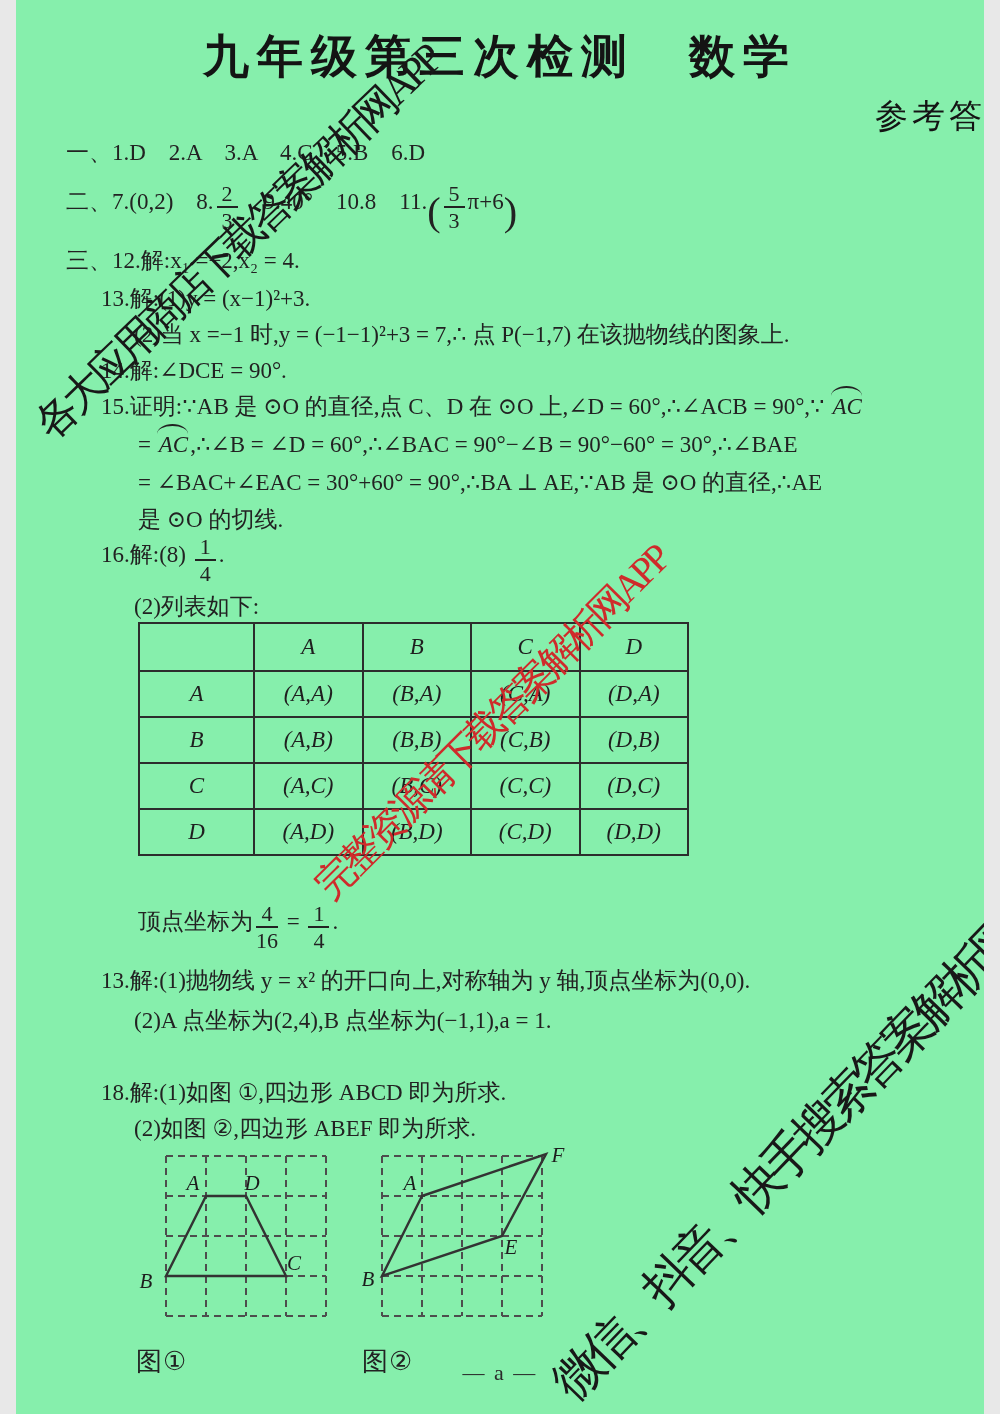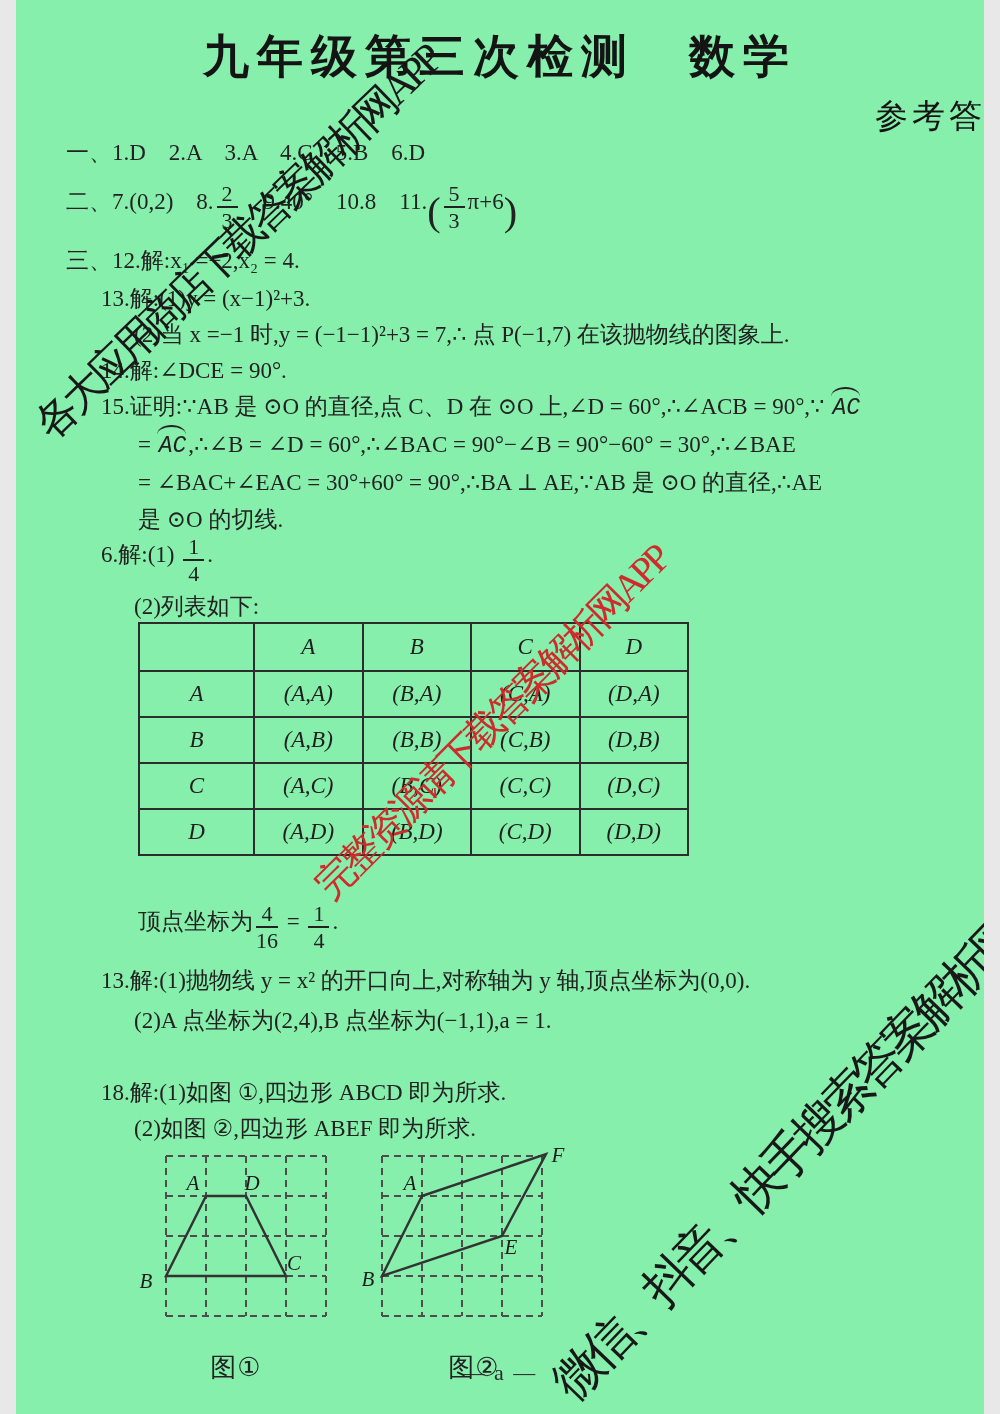--- a/index.html
+++ b/index.html
@@ -20,39 +20,39 @@
   .ln{
     position:absolute;white-space:nowrap;font-size:23px;line-height:30px;color:#222;
   }
   .frac{
     display:inline-block;vertical-align:-0.85em;text-align:center;
     line-height:1.05;margin:0 3px;font-size:22px;
   }
   .frac .num{display:block;border-bottom:2px solid #222;padding:0 5px 1px 5px;}
   .frac .den{display:block;padding-top:1px;}
   .bigp{font-size:175%;vertical-align:-0.38em;font-weight:400;}
-  .arc{font-style:italic;position:relative;display:inline-block;padding:0 2px;font-family:Liberation Mono, monospace;}
+  .arc{font-style:italic;position:relative;display:inline-block;padding:0 2px;}
   .arc::before{
     content:"";position:absolute;left:0;right:2px;top:-6px;height:8px;
     border-top:2.5px solid #222;border-radius:50% 50% 0 0 / 100% 100% 0 0;
   }
   table.grid{
     position:absolute;left:122px;top:622px;border-collapse:collapse;
     table-layout:fixed;width:549px;
   }
   table.grid th,table.grid td{
     border:2.5px solid #2d2d2d;text-align:center;vertical-align:middle;
     font-size:23px;font-style:italic;font-weight:400;padding:0;
   }
   table.grid tr{height:46px;}
   table.grid tr.hdr{height:48px;}
   table.grid col.c0{width:115px;}
   table.grid col.cx{width:108.5px;}
   .figure{position:absolute;}
-  .figure .cap{text-align:center;font-size:26px;color:#222;margin-top:20px;letter-spacing:1px;}
+  .figure .cap{text-align:left;font-size:26px;color:#222;margin-top:14px;letter-spacing:1px;}
   .figure svg text{font-family:"Liberation Serif","DejaVu Serif",serif;font-style:italic;font-size:21px;fill:#1d1d1d;}
   .footer{position:absolute;top:1360px;left:0;width:100%;text-align:center;font-size:22px;color:#2a2a2a;letter-spacing:2px;}
   .wm{
     position:absolute;white-space:nowrap;transform-origin:0 50%;
     pointer-events:none;line-height:1;font-weight:400;z-index:6;
     font-family:"Liberation Serif","DejaVu Serif",serif;
   }
   .wm1{left:26px;top:410px;font-size:42px;letter-spacing:-5px;transform:rotate(-44deg);color:#181818;}
   .wm2{left:306px;top:872px;font-size:39px;letter-spacing:-4px;transform:rotate(-45deg);}
   .wm3{left:546px;top:1366px;font-size:49px;letter-spacing:-6px;transform:rotate(-46deg);color:#181818;}
@@ -79,21 +79,21 @@
   <div class="ln" style="top:392px;left:85px">
     <span>15.证明:∵AB 是 ⊙O 的直径,点 C、D 在 ⊙O 上,∠D = 60°,∴∠ACB = 90°,∵</span> <span class="arc">AC</span>
   </div>
   <div class="ln" style="top:430px;left:122px">
     <span>= </span><span class="arc">AC</span><span>,∴∠B = ∠D = 60°,∴∠BAC = 90°−∠B = 90°−60° = 30°,∴∠BAE</span>
   </div>
   <div class="ln" style="top:468px;left:122px">= ∠BAC+∠EAC = 30°+60° = 90°,∴BA ⊥ AE,∵AB 是 ⊙O 的直径,∴AE</div>
   <div class="ln" style="top:505px;left:122px">是 ⊙O 的切线.</div>
 
   <div class="ln" style="top:535px;left:85px">
-    <span>6.解:(1)</span> <span class="frac"><span class="num">1</span><span class="den">4</span></span><span>.</span>
+    <span>16.解:(8)</span> <span class="frac"><span class="num">1</span><span class="den">4</span></span><span>.</span>
   </div>
   <div class="ln" style="top:592px;left:118px">(2)列表如下:</div>
 
   <table class="grid">
     <colgroup>
         <col class="c0">
         <col class="cx">
         <col class="cx">
         <col class="cx">
         <col class="cx">

